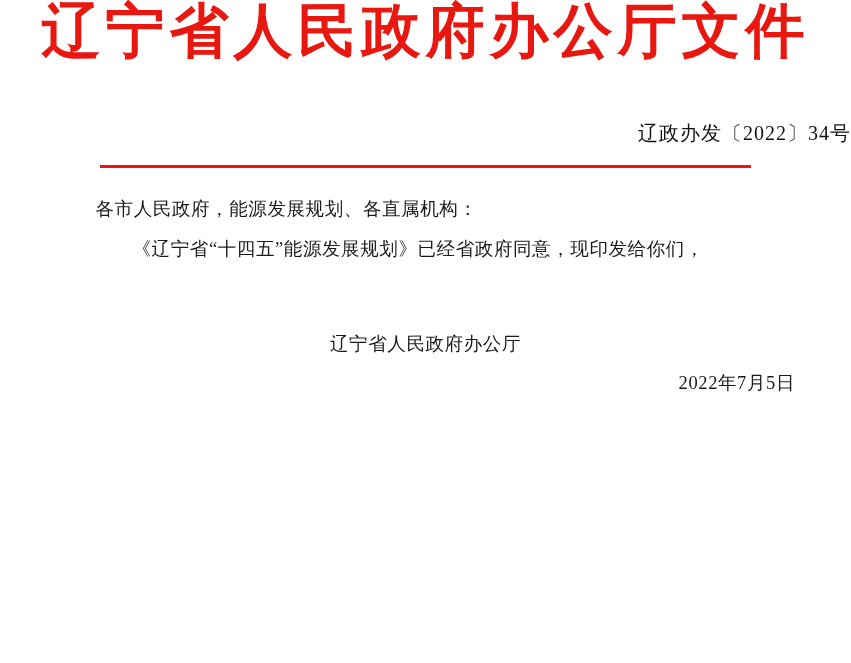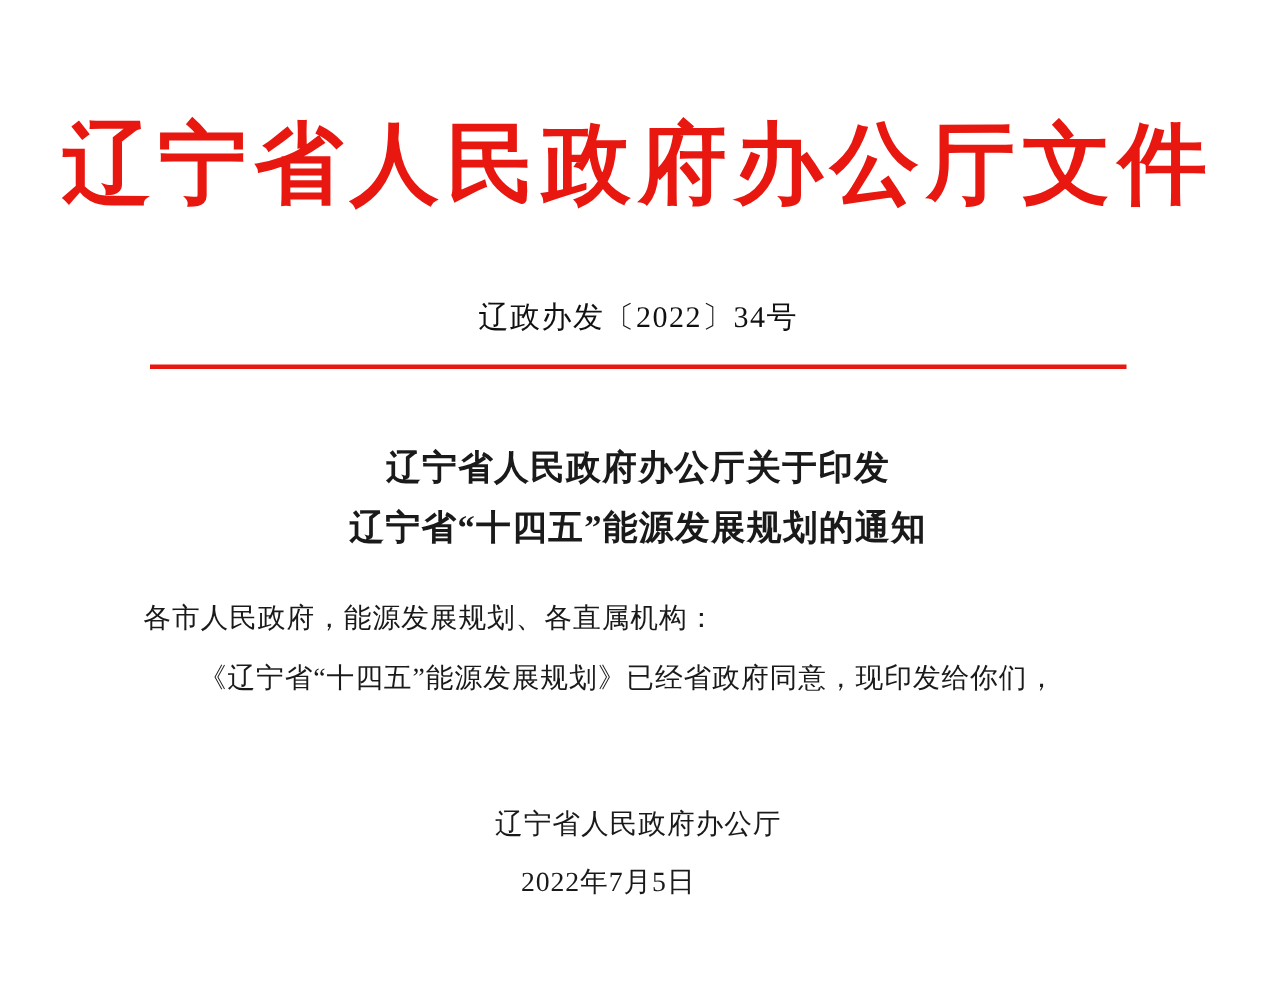--- a/index.html
+++ b/index.html
@@ -16,34 +16,33 @@
   }
   .page {
     position: relative;
     width: 851px;
     height: 663px;
     box-sizing: border-box;
   }
   
   .masthead {
     text-align: center;
-    padding-top: 78px;
   }
   .masthead-title {
     color: #e8170f;
     font-family: "DejaVu Serif", serif;
     font-weight: bold;
     font-size: 59px;
     letter-spacing: 5px;
     line-height: 1.05;
     white-space: nowrap;
   }
   
   .doc-number {
-    text-align: center;
+    text-align: right;
     margin-top: 58px;
     font-size: 20px;
     letter-spacing: 1px;
     color: #111;
     font-family: "Liberation Serif", serif;
   }
   
   .red-rule {
     margin: 18px auto 0 auto;
     width: 651px;
@@ -81,43 +80,39 @@
   .signature {
     margin-top: 62px;
     text-align: center;
     font-size: 18.5px;
     letter-spacing: 0.6px;
   }
   .sign-org {
   }
   .sign-date {
     margin-top: 14px;
-    text-align: center;
-    padding-right: 40px;
+    text-align: right;
+    padding-right: 56px;
     font-size: 18.5px;
     letter-spacing: 0.6px;
   }
 </style>
 </head>
 <body>
 
 <div class="page">
 
   <div class="masthead">
     <div class="masthead-title">辽宁省人民政府办公厅文件</div>
   </div>
 
   <div class="doc-number">辽政办发〔2022〕34号</div>
 
   <div class="red-rule"></div>
 
-  <div class="doc-title">
-    <span class="line">辽宁省人民政府办公厅关于印发</span>
-    <span class="line">辽宁省“十四五”能源发展规划的通知</span>
-  </div>
 
   <div class="body-block">
     <p>各市人民政府，能源发展规划、各直属机构：</p>
     <p class="indent">《辽宁省“十四五”能源发展规划》已经省政府同意，现印发给你们，</p>
   </div>
 
   <div class="signature">
     <div class="sign-org">辽宁省人民政府办公厅</div>
   </div>
   <div class="sign-date">2022年7月5日</div>

